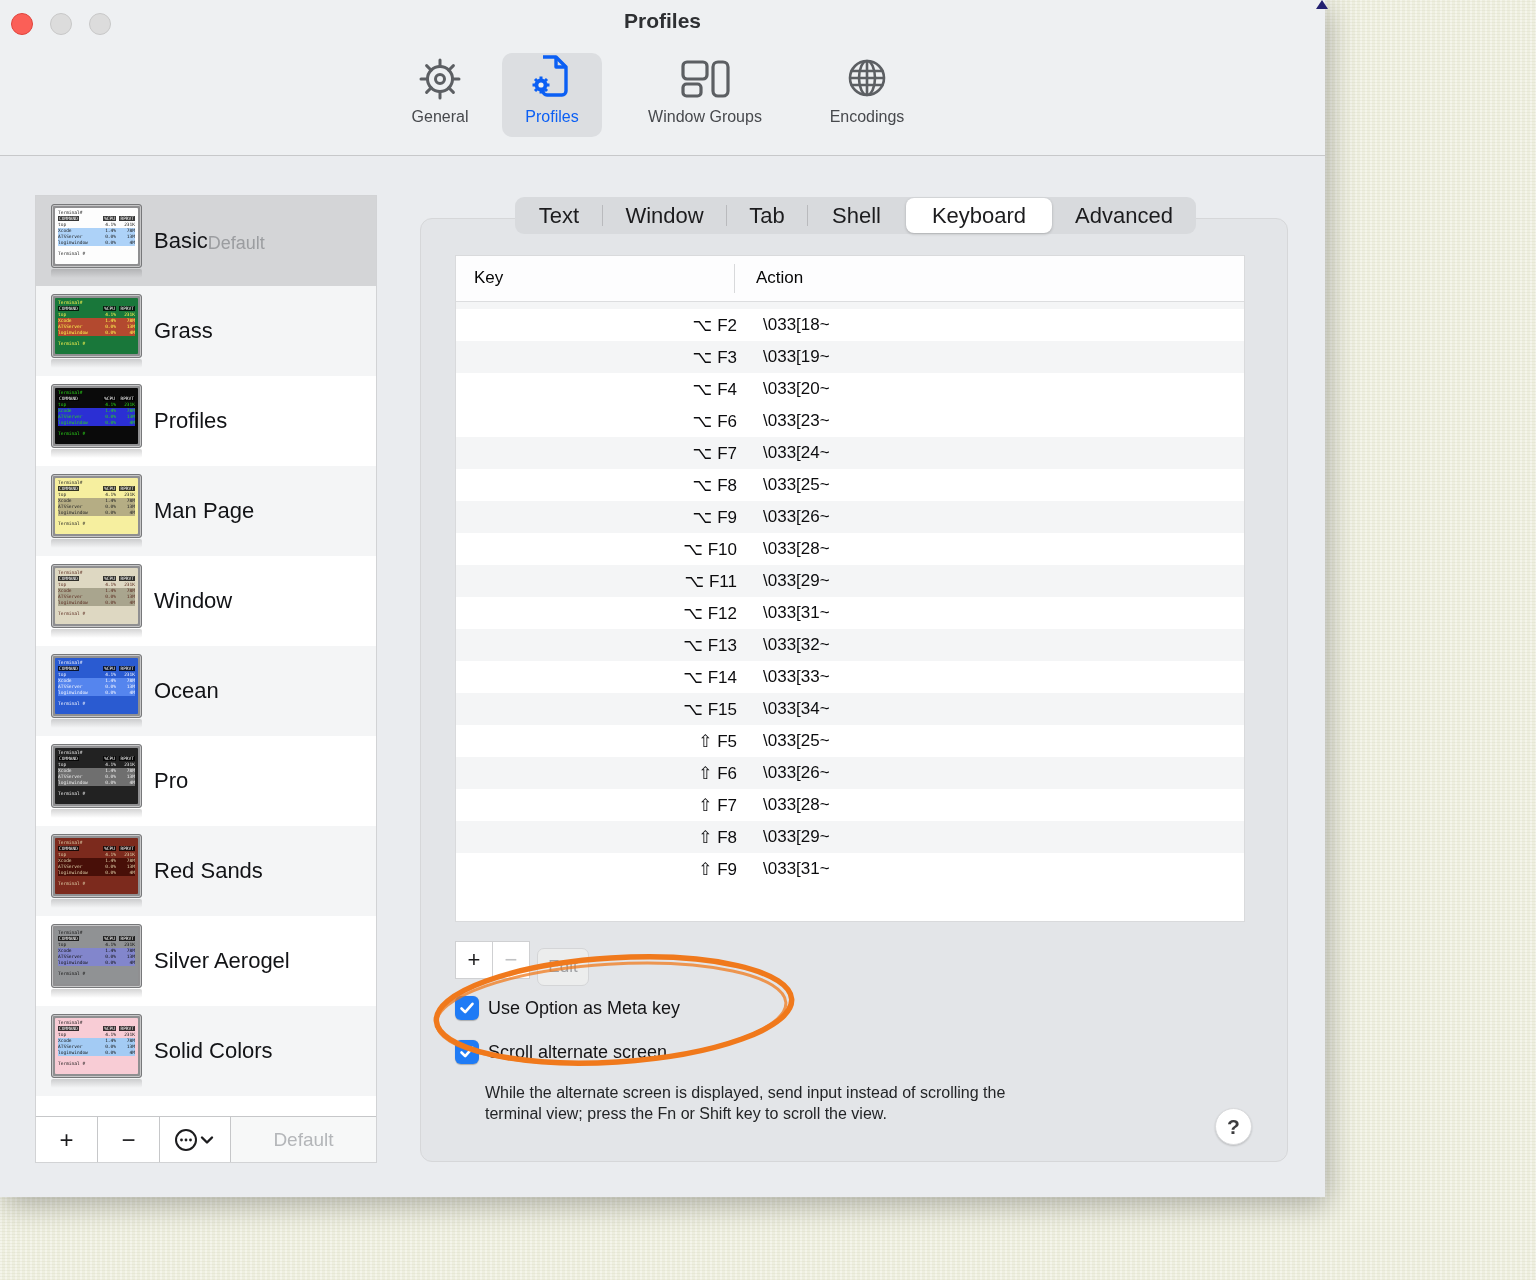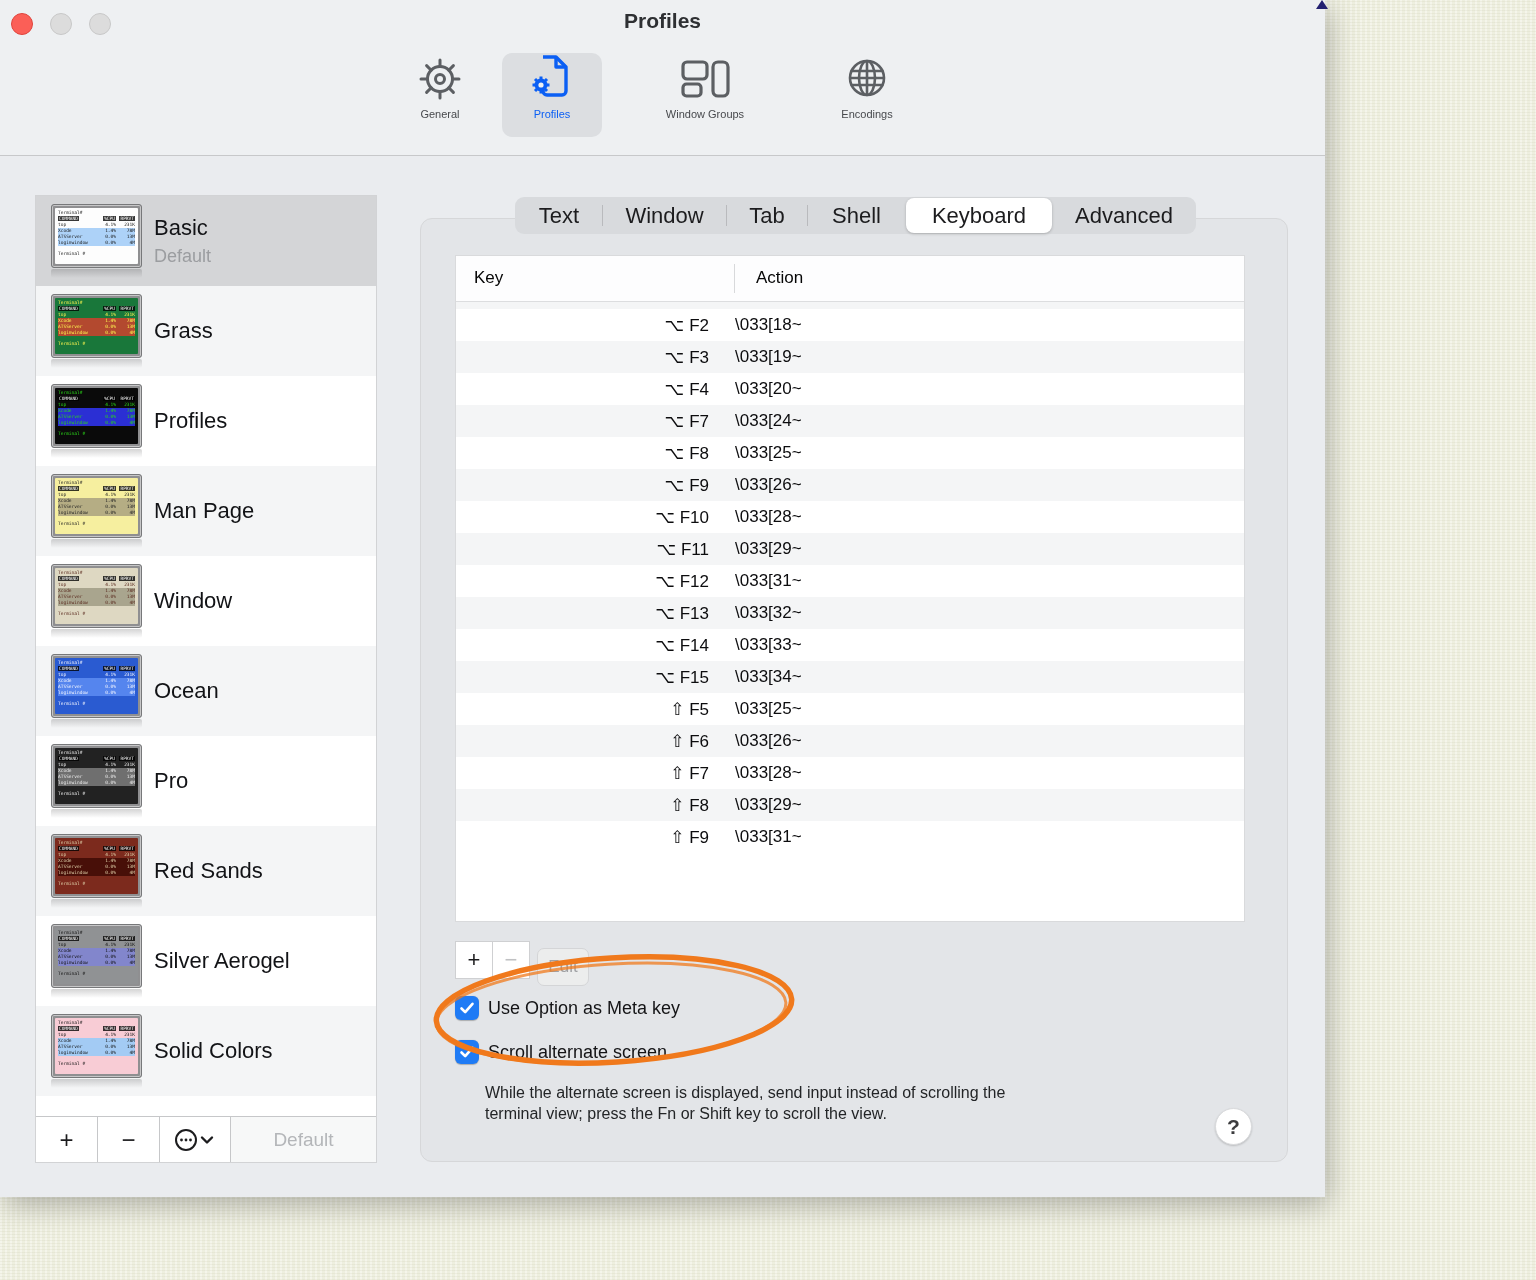--- a/index.html
+++ b/index.html
@@ -26,21 +26,21 @@
   .win-title{ position:absolute; top:9px; left:0; width:1325px; text-align:center;
     font-size:21px; font-weight:bold; color:#2e3033; }
 
   .toolbar{ position:absolute; top:50px; left:0; width:1325px; height:100px; }
   .tb-item{ position:absolute; top:0; height:92px; display:flex; flex-direction:column;
     align-items:center; justify-content:flex-start; cursor:default; }
   .tb-item .tb-bg{ position:absolute; left:50%; transform:translateX(-50%); top:3px;
     width:100px; height:84px; border-radius:10px; }
   .tb-item.selected .tb-bg{ background:#dcdee1; }
   .tb-icon{ position:relative; height:52px; display:flex; align-items:flex-end; justify-content:center; }
-  .tb-label{ position:relative; margin-top:6px; font-size:11px; color:#47494d; }
+  .tb-label{ position:relative; margin-top:6px; font-size:16px; color:#47494d; }
   .tb-item.selected .tb-label{ color:#0b5ff4; }
 
   
   .sidebar{ position:absolute; left:35px; top:195px; width:342px; height:968px;
     background:#fff; border:1px solid #d2d3d5; }
   .p-row{ position:relative; height:90px; display:flex; align-items:center; background:#fff; }
   .p-row.alt{ background:#f4f5f6; }
   .p-row.selected{ background:#d4d5d7; }
   .p-thumb-wrap{ margin-left:15px; width:91px; }
   .tframe{ width:91px; height:64px; border-radius:3px; background:#8f8f91;
@@ -51,21 +51,21 @@
   .trow{ display:flex; }
   .trow span:nth-child(1){ width:36px; }
   .trow span:nth-child(2){ width:22px; text-align:right; }
   .trow span:nth-child(3){ flex:1; text-align:right; }
   .chip{ background:rgba(0,0,0,.78); color:#fafafa; padding:0 1px; }
   .tchips{ display:flex; }
   .tchips .c1{ width:36px; } .tchips .c2{ width:22px; text-align:right; } .tchips .c3{ flex:1; text-align:right; }
   .tprompt{ margin-top:5px; }
   .treflect{ margin-top:1px; height:9px; width:91px; border-radius:2px;
     background:linear-gradient(to bottom, rgba(60,60,62,.22), rgba(60,60,62,0)); }
-  .p-labels{ margin-left:12px; display:flex; flex-direction:column; justify-content:center; }
+  .p-labels{ margin-left:12px; display:flex; flex-direction:row; justify-content:center; }
   .p-name{ font-size:22px; color:#121316; }
   .p-sub{ font-size:18px; color:#9b9da0; margin-top:5px; }
 
   .sb-footer{ position:absolute; left:0; bottom:0; width:100%; height:46px;
     background:#fff; border-top:1px solid #c6c7c9; display:flex; }
   .sb-btn{ width:62px; height:100%; border-right:1px solid #c6c7c9; background:#fff;
     display:flex; align-items:center; justify-content:center; font-size:24px; color:#1c1c1e; }
   .sb-btn.more{ width:71px; }
   .sb-default{ flex:1; display:flex; align-items:center; justify-content:center;
     background:#f7f8f8; font-size:19px; color:#b4b6b9; }
@@ -84,21 +84,21 @@
   .seg-div.hidden{ background:transparent; }
 
   
   .kb-table{ position:absolute; left:455px; top:255px; width:790px; height:667px;
     background:#fff; border:1px solid #d9dadc; overflow:hidden; }
   .kb-head{ position:relative; height:46px; border-bottom:1px solid #dcdddf; background:#fdfdfe; }
   .kb-head .h-key{ position:absolute; left:18px; top:12px; font-size:17px; color:#060606; }
   .kb-head .h-action{ position:absolute; left:300px; top:12px; font-size:17px; color:#060606; }
   .kb-head .h-div{ position:absolute; left:278px; top:8px; bottom:8px; width:1px; background:#d8d9db; }
   .kb-sliver{ height:7px; background:#f4f5f6; }
-  .kb-row{ height:32px; display:flex; align-items:center; background:#fff; font-size:17px; color:#0c0c0e; }
+  .kb-row{ height:32px; display:flex; align-items:center; background:#fff; font-size:17px; color:#0c0c0e;padding-left:28px; }
   .kb-row.alt{ background:#f4f5f6; }
   .kb-key{ width:253px; text-align:right; }
   .kb-key .sym{ font-family:"DejaVu Sans", sans-serif; }
   .kb-action{ margin-left:26px; }
 
   
   .sq-btn{ position:absolute; width:38px; height:38px; background:#fff; border:1px solid #cfd0d2;
     display:flex; align-items:center; justify-content:center; font-size:22px; color:#1b1b1d; }
   .btn-add2{ left:455px; top:941px; }
   .btn-rem2{ left:492px; top:941px; color:#c0c1c3; }
@@ -652,20 +652,24 @@
           <div class="kb-action">\033[18~</div>
         </div>
         <div class="kb-row alt">
           <div class="kb-key"><span class="sym">⌥</span> F3</div>
           <div class="kb-action">\033[19~</div>
         </div>
         <div class="kb-row">
           <div class="kb-key"><span class="sym">⌥</span> F4</div>
           <div class="kb-action">\033[20~</div>
         </div>
+        <div class="kb-row">
+          <div class="kb-key"><span class="sym">⌥</span> F6</div>
+          <div class="kb-action">\033[23~</div>
+        </div>
         <div class="kb-row alt">
           <div class="kb-key"><span class="sym">⌥</span> F7</div>
           <div class="kb-action">\033[24~</div>
         </div>
         <div class="kb-row">
           <div class="kb-key"><span class="sym">⌥</span> F8</div>
           <div class="kb-action">\033[25~</div>
         </div>
         <div class="kb-row alt">
           <div class="kb-key"><span class="sym">⌥</span> F9</div>

